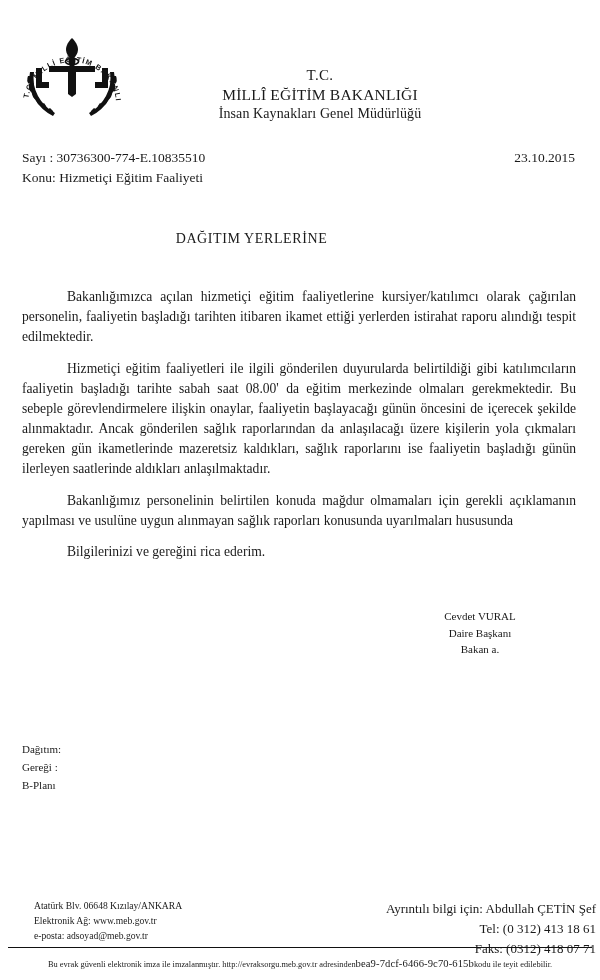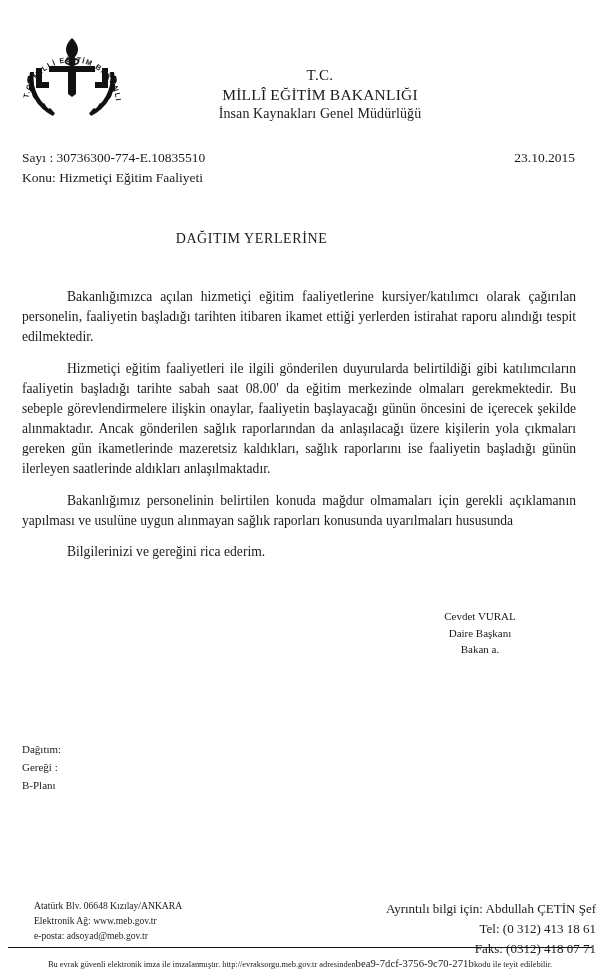--- a/index.html
+++ b/index.html
@@ -278,14 +278,14 @@
       <div>Ayrıntılı bilgi için: Abdullah ÇETİN Şef</div>
       <div>Tel: (0 312) 413 18 61</div>
       <div>Faks: (0312) 418 07 71</div>
     </div>
   </div>
 </div>
 
 <div class="footer-rule"></div>
 
 <div class="everify">
-  <span>Bu evrak güvenli elektronik imza ile imzalanmıştır. http://evraksorgu.meb.gov.tr adresinden</span><span class="code">bea9-7dcf-3756-9c70-271b</span><span>kodu ile teyit edilebilir.</span>
+  <span>Bu evrak güvenli elektronik imza ile imzalanmıştır. http://evraksorgu.meb.gov.tr adresinden</span><span class="code">bea9-7dcf-6466-9c70-615b</span><span>kodu ile teyit edilebilir.</span>
 </div>
 
 </body></html>

